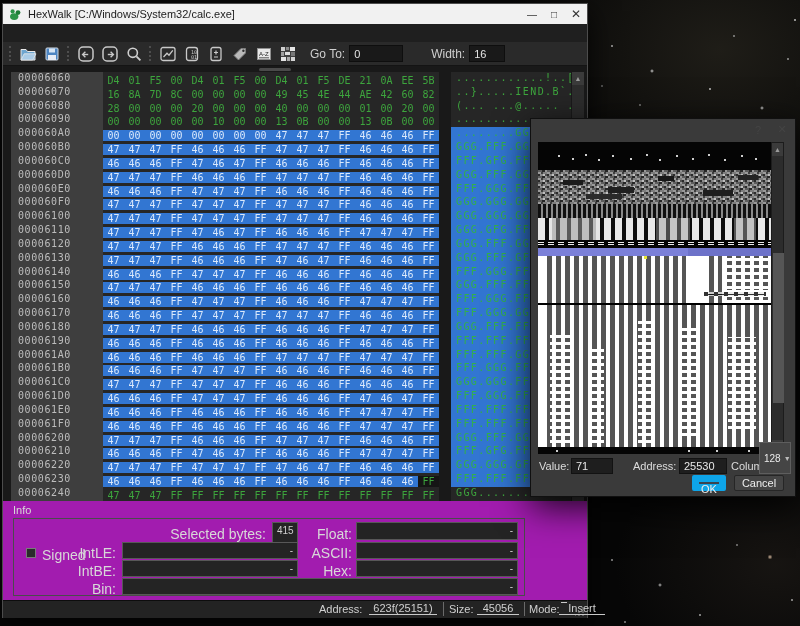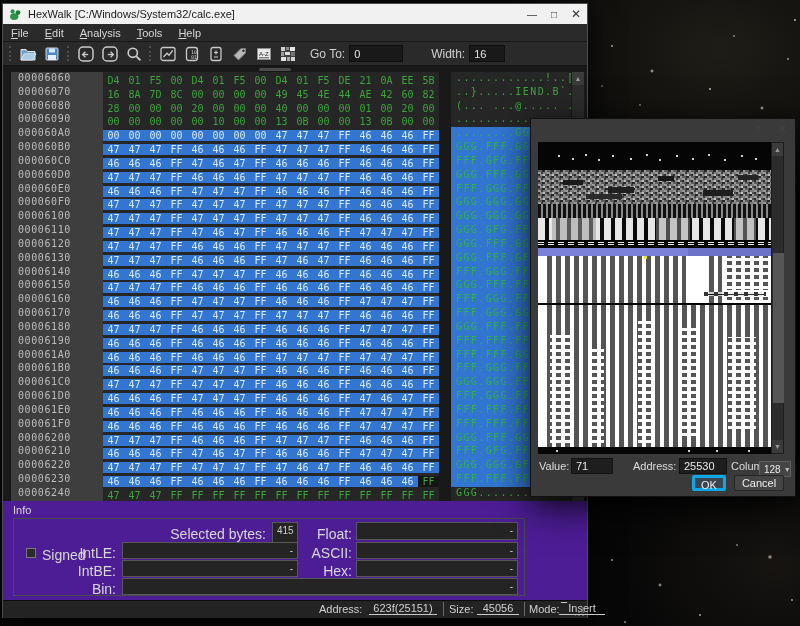--- a/index.html
+++ b/index.html
@@ -66,21 +66,21 @@
   .asccol { position:absolute; left:448px; top:6px; width:120px; bottom:0; background:#262626; overflow:hidden; }
   .xrow { height:13.84px; line-height:13.84px; font:10px "DejaVu Sans Mono", monospace;
     color:#3da53d; padding-left:5px; letter-spacing:1.4px; white-space:pre; }
   .xrow.sel { background:#3276d2; color:#33b04a; }
   .vscroll { position:absolute; left:568px; top:6px; width:13px; bottom:0; background:#2d2d2d; border-left:1px solid #1a1a1a; }
   .sbarr { height:13px; background:#3b3b3b; color:#9a9a9a; font-size:7px; text-align:center; line-height:13px; }
   .sbarr.dn { position:absolute; bottom:0; left:0; right:0; }
   .sbthumb { position:absolute; top:150px; left:1px; width:11px; height:95px; background:#565656; }
 
   
-  .infopanel { position:absolute; left:0; top:497px; width:584px; height:99px; background:#4c1d95;
+  .infopanel { position:absolute; left:0; top:497px; width:584px; height:99px; background:#a21caf;
     font-size:11px; color:#d8d8d8; }
   .infolabel { position:absolute; left:10px; top:3px; }
   .groupbox { position:absolute; left:10px; top:17px; width:512px; height:78px; border:1px solid #4b4b4b; }
   .flbl { position:absolute; color:#d8d8d8; font-size:14px; }
   .fld { position:absolute; background:#242424; border:1px solid #585858; color:#cfcfcf;
     font-size:10px; text-align:right; padding:2px 4px; }
   .fld.center { text-align:center; }
   .cbbox { position:absolute; left:12px; top:29px; width:10px; height:10px; border:1px solid #7a7a7a; background:#2b2b2b; }
 
   
@@ -109,21 +109,21 @@
   .dimg { position:absolute; left:7px; top:23px; width:233px; height:312px; background:#000; }
   .dscroll { position:absolute; left:240px; top:23px; width:13px; height:312px; background:#2c2c2c; border:1px solid #1c1c1c; }
   .dscroll .sbthumb { top:110px; height:150px; }
   .dlbl { position:absolute; color:#dcdcdc; font-size:11px; }
   .dfld { position:absolute; background:#1e1e1e; border:1px solid #121212; color:#e8e8e8;
     font-size:11px; padding:1px 4px; }
   .combo { position:absolute; background:#454545; border:1px solid #5e5e5e; color:#eaeaea;
     font-size:10px; padding:1px 2px 1px 4px; display:flex; align-items:center; gap:3px; }
   .combo .arr { font-size:7px; color:#bbb; }
   .btn { position:absolute; font-size:11px; color:#ededed; text-align:center; line-height:14px; height:16px; }
-  .btn.ok { background:#3c4450; border:3px solid #0ea5e9; border-radius:2px; }
+  .btn.ok { background:#3c4450; border:7px solid #0ea5e9; border-radius:2px; }
   .btn.cancel { background:#454545; border:1px solid #262626; border-radius:2px; }
 </style>
 </head>
 <body>
 
 <div id="desktop">
 
   <div id="main-window">
 
     <div class="titlebar">
@@ -133,27 +133,20 @@
         <circle cx="9" cy="4.6" r="2.4" fill="#1d7d36"></circle>
       </svg>
       <span>HexWalk [C:/Windows/System32/calc.exe]</span>
       <div class="wbtns">
         <span class="wbtn">—</span>
         <span class="wbtn">□</span>
         <span class="wbtn" style="font-size:12px;">✕</span>
       </div>
     </div>
 
-    <div class="menubar" id="menubar">
-        <span class="mitem"><u>F</u>ile</span>
-        <span class="mitem"><u>E</u>dit</span>
-        <span class="mitem"><u>A</u>nalysis</span>
-        <span class="mitem"><u>T</u>ools</span>
-        <span class="mitem"><u>H</u>elp</span>
-      </div>
 
     <div class="toolbar">
       <div class="tsep"></div>
       <div class="tbtn">
         <svg width="18" height="18" viewBox="0 0 18 18">
           <path d="M2 4.5h5l1.5 2H16v8.5H2z" fill="#6ea5cf" stroke="#e8e8e8" stroke-width="1"></path>
           <path d="M2 15l3.2-6.2H17L13.6 15z" fill="#a9cbe6" stroke="#e8e8e8" stroke-width="0.8"></path>
         </svg>
       </div>
       <div class="tbtn">
@@ -486,20 +479,20 @@
       <div class="sbarr">▲</div>
       <div class="sbthumb"></div>
       <div class="sbarr dn">▼</div>
     </div>
 
     <span class="dlbl" style="left:8px; top:341px;text-align:right;">Value:</span>
     <div class="dfld" style="left:40px; top:339px; width:42px; height:16px;">71</div>
     <span class="dlbl" style="left:102px; top:341px;">Address:</span>
     <div class="dfld" style="left:148px; top:339px; width:48px; height:16px;">25530</div>
     <span class="dlbl" style="left:200px; top:341px;">Columns</span>
-    <div class="combo" style="left:228px; top:342px; width:32px; height:16px;">
+    <div class="combo" style="left:228px; top:323px; width:32px; height:32px;">
       <span>128</span>
       <span class="arr">▼</span>
     </div>
     <div class="btn ok" style="left:161px; top:356px; width:34px;">OK</div>
     <div class="btn cancel" style="left:203px; top:356px; width:50px;">Cancel</div>
   </div>
 </div>
 
 </body></html>

